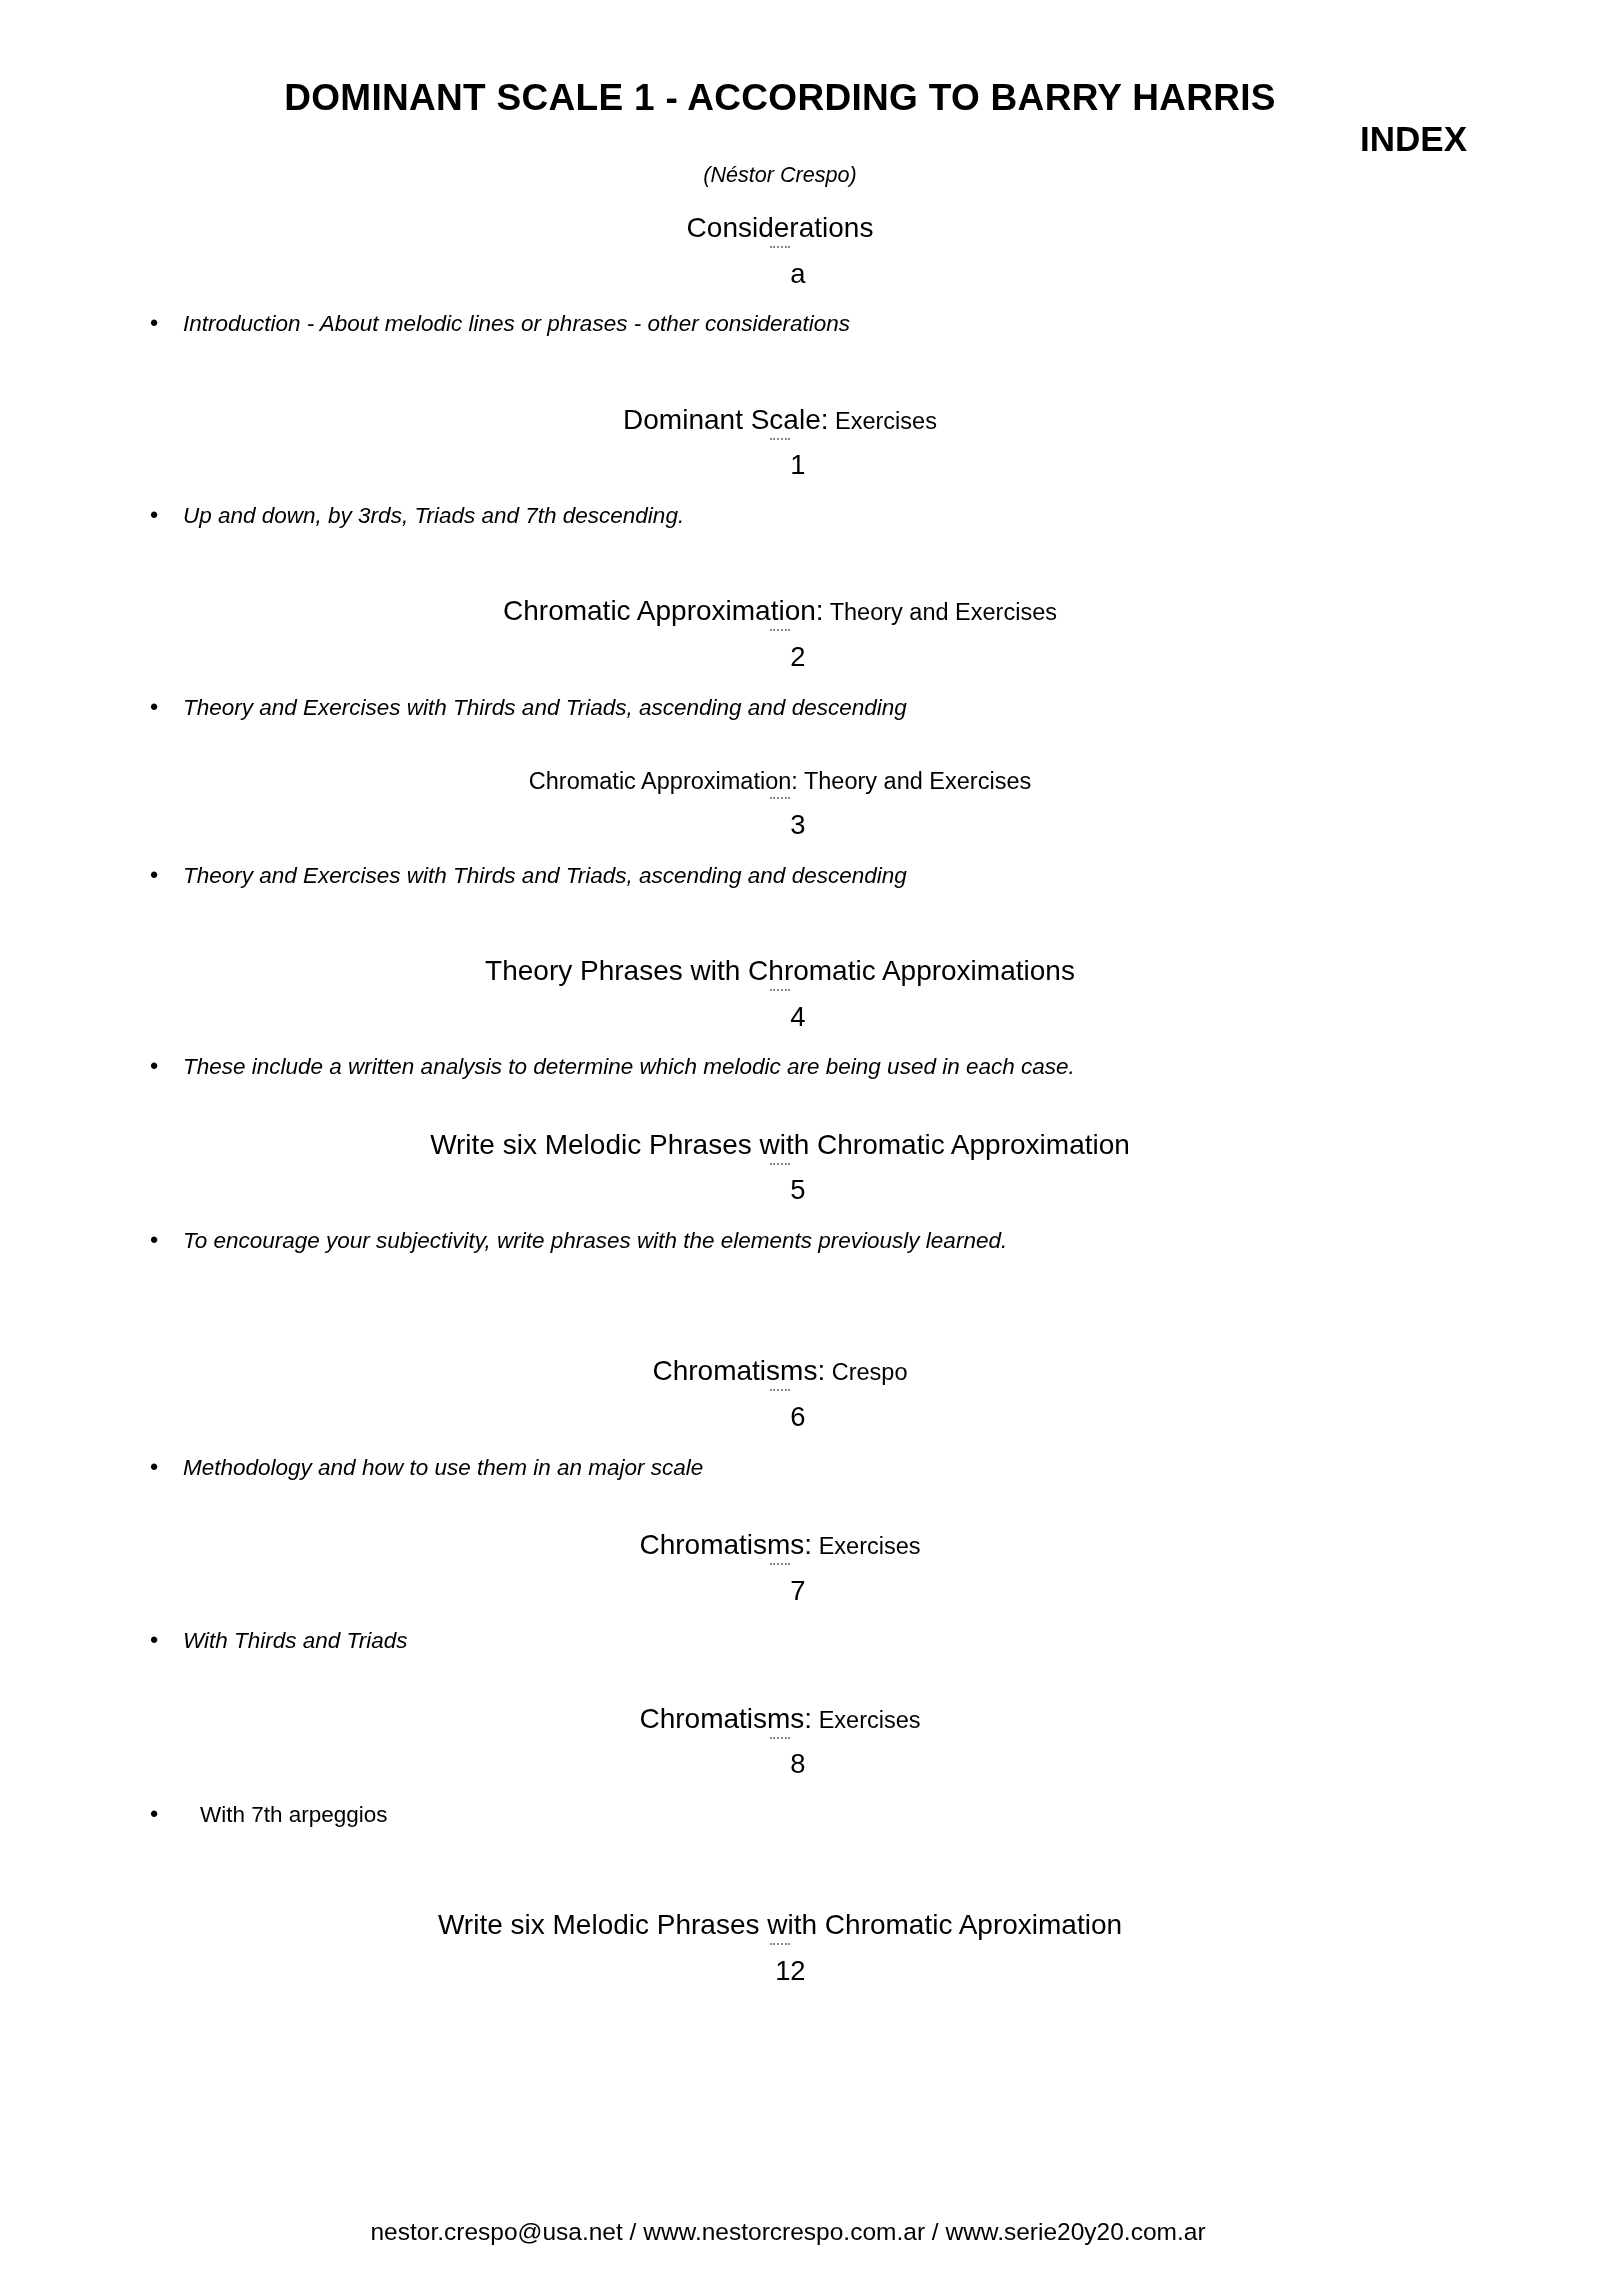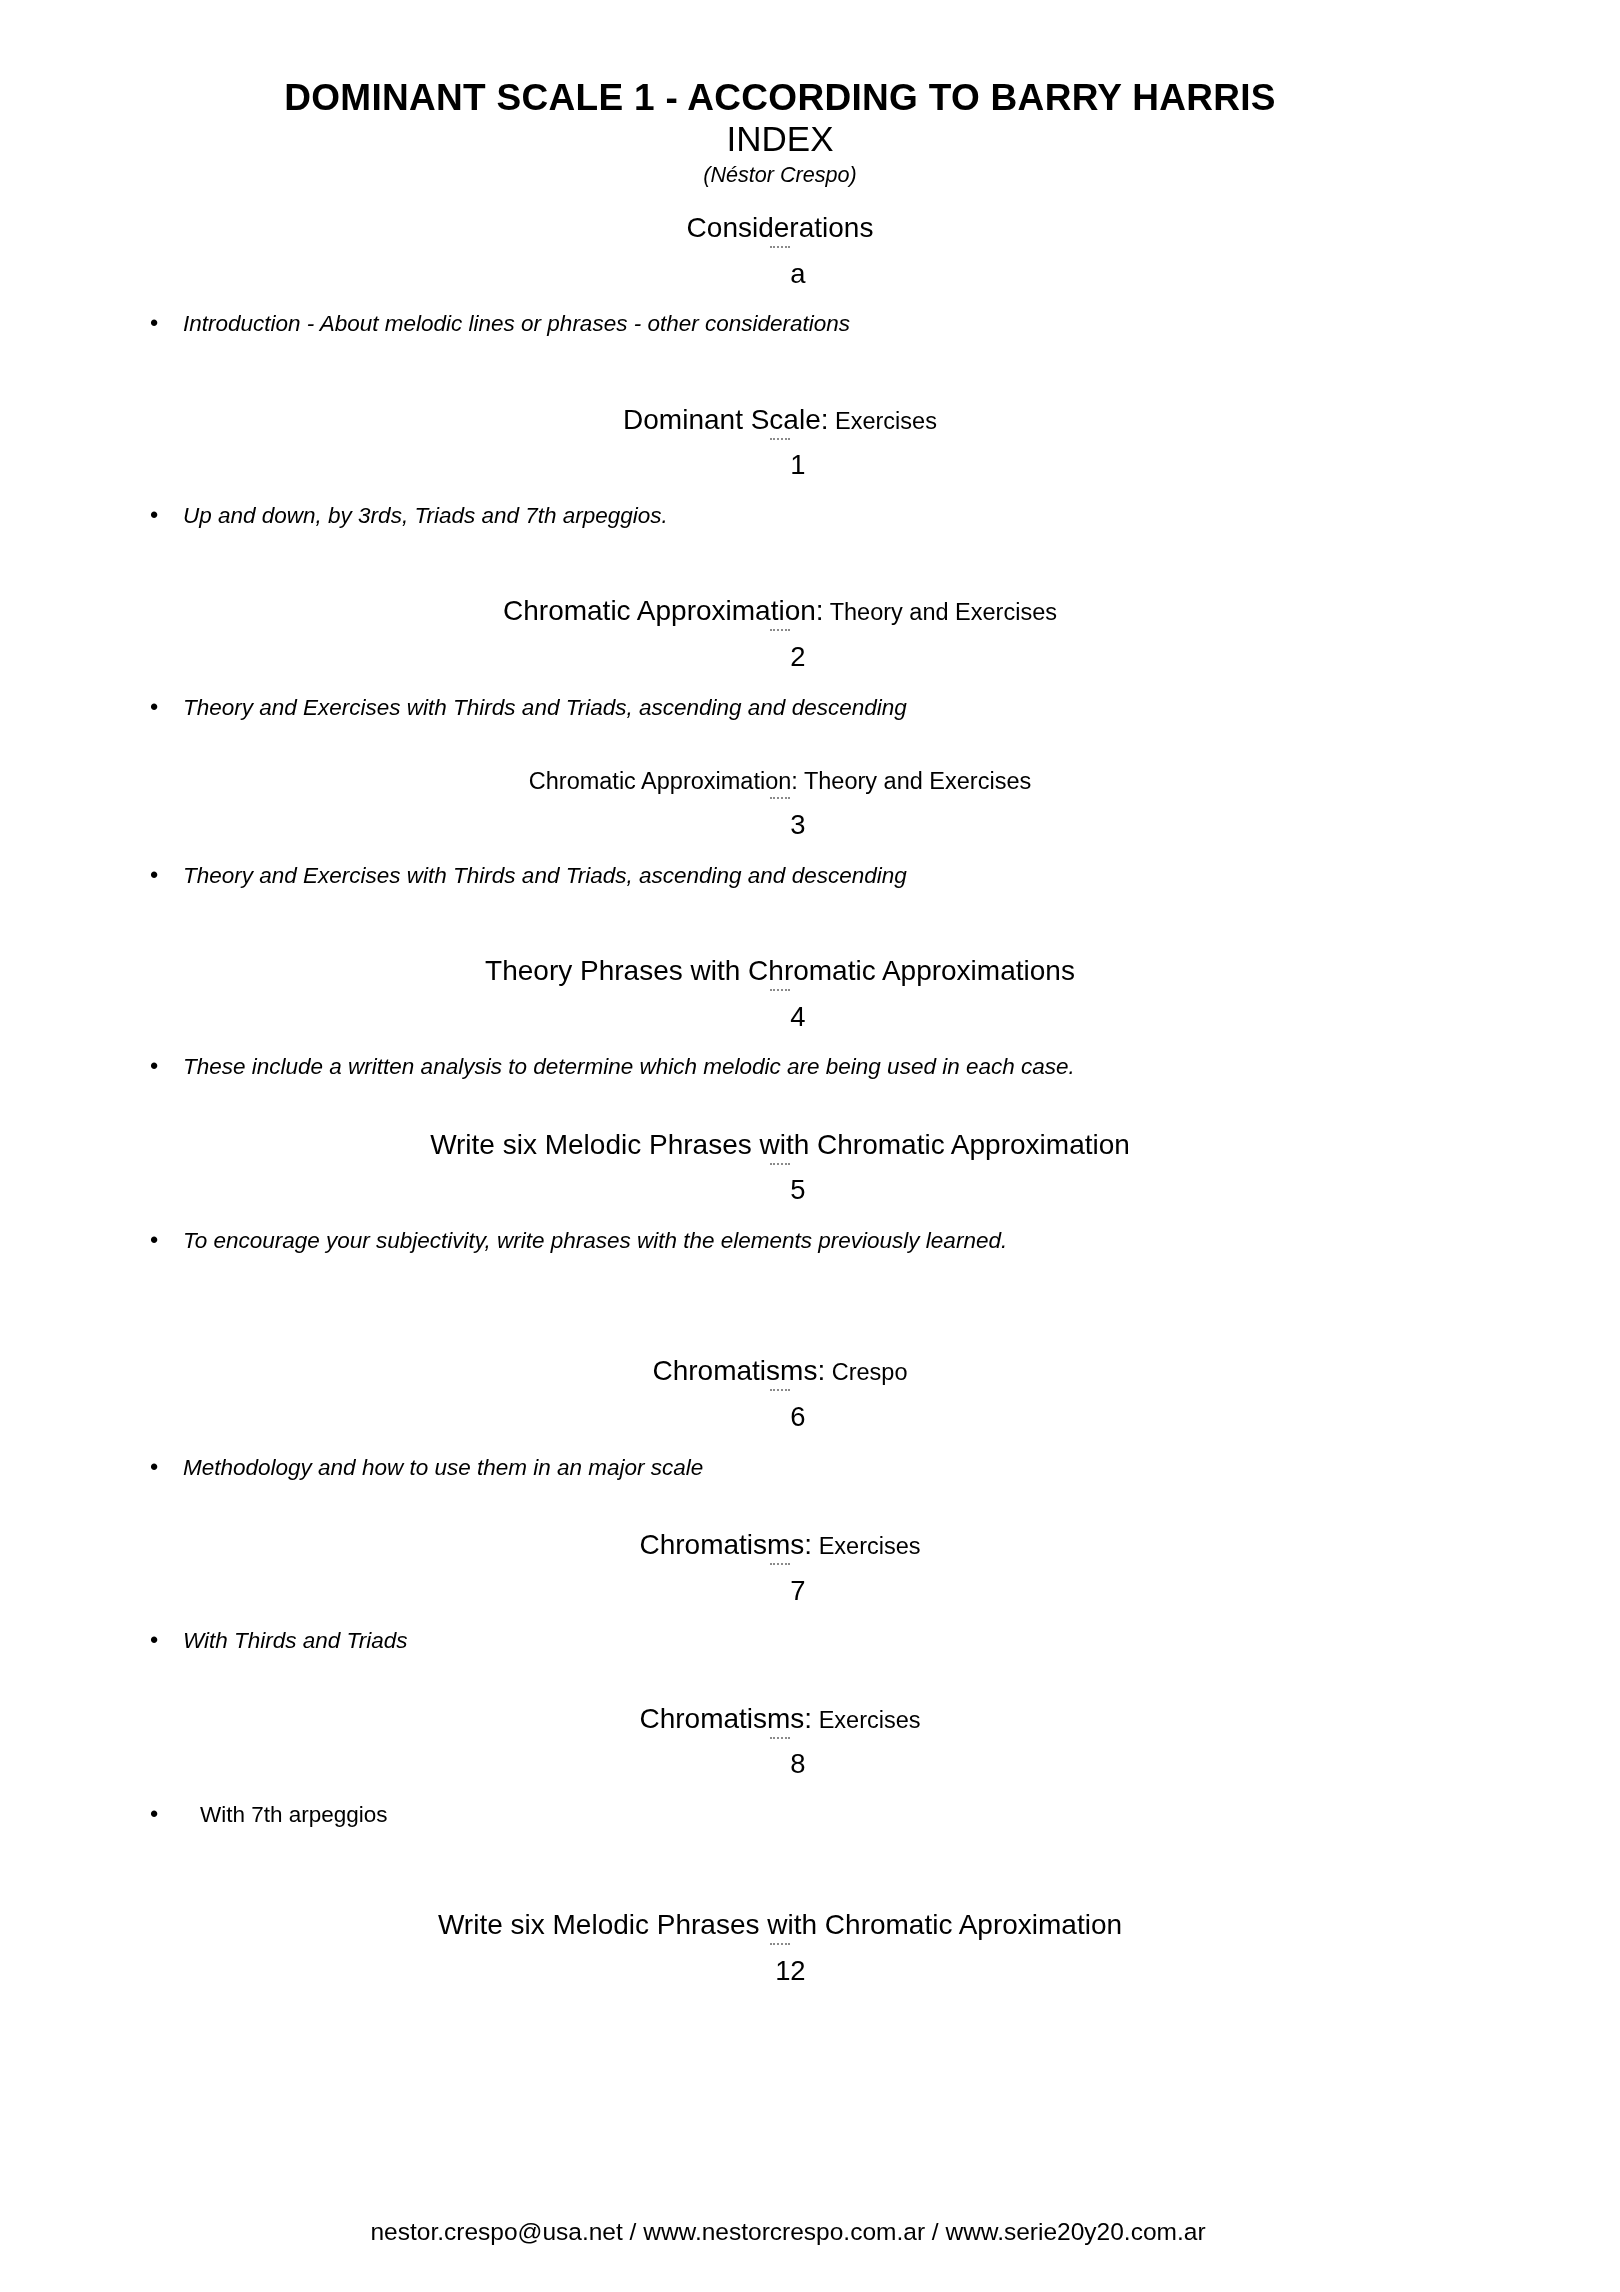--- a/index.html
+++ b/index.html
@@ -24,22 +24,22 @@
   }
   .doc-title {
     text-align: center;
     font-weight: bold;
     font-size: 37px;
     letter-spacing: 0.3px;
     margin: 17.6px 0 0 0;
     line-height: 1.12;
   }
   .doc-subtitle {
-    text-align: center;
-    font-weight: normal;
+    text-align: right;
+    font-weight: bold;
     font-size: 35px;
     margin: 2px 0 0 0;
     line-height: 1.1;
   }
   .doc-author {
     text-align: center;
     font-style: italic;
     font-size: 21.6px;
     margin: 3.9px 0 0 0;
   }
@@ -145,21 +145,21 @@
     <div class="gap-lg"></div>
 
     <div class="entry">
       <div class="entry-line">
         <div class="entry-title"><span>Dominant Scale:</span><span class="sub"> Exercises</span></div>
         <div class="leader"></div>
         <div class="entry-page">1</div>
       </div>
       <div class="bullet-row">
         <span class="bullet-dot">•</span>
-        <span class="bullet-text">Up and down, by 3rds, Triads and 7th arpeggios.</span>
+        <span class="bullet-text">Up and down, by 3rds, Triads and 7th descending.</span>
       </div>
     </div>
 
     <div class="gap-lg"></div>
 
     <div class="entry">
       <div class="entry-line">
         <div class="entry-title"><span>Chromatic Approximation:</span><span class="sub"> Theory and Exercises</span></div>
         <div class="leader"></div>
         <div class="entry-page">2</div>

